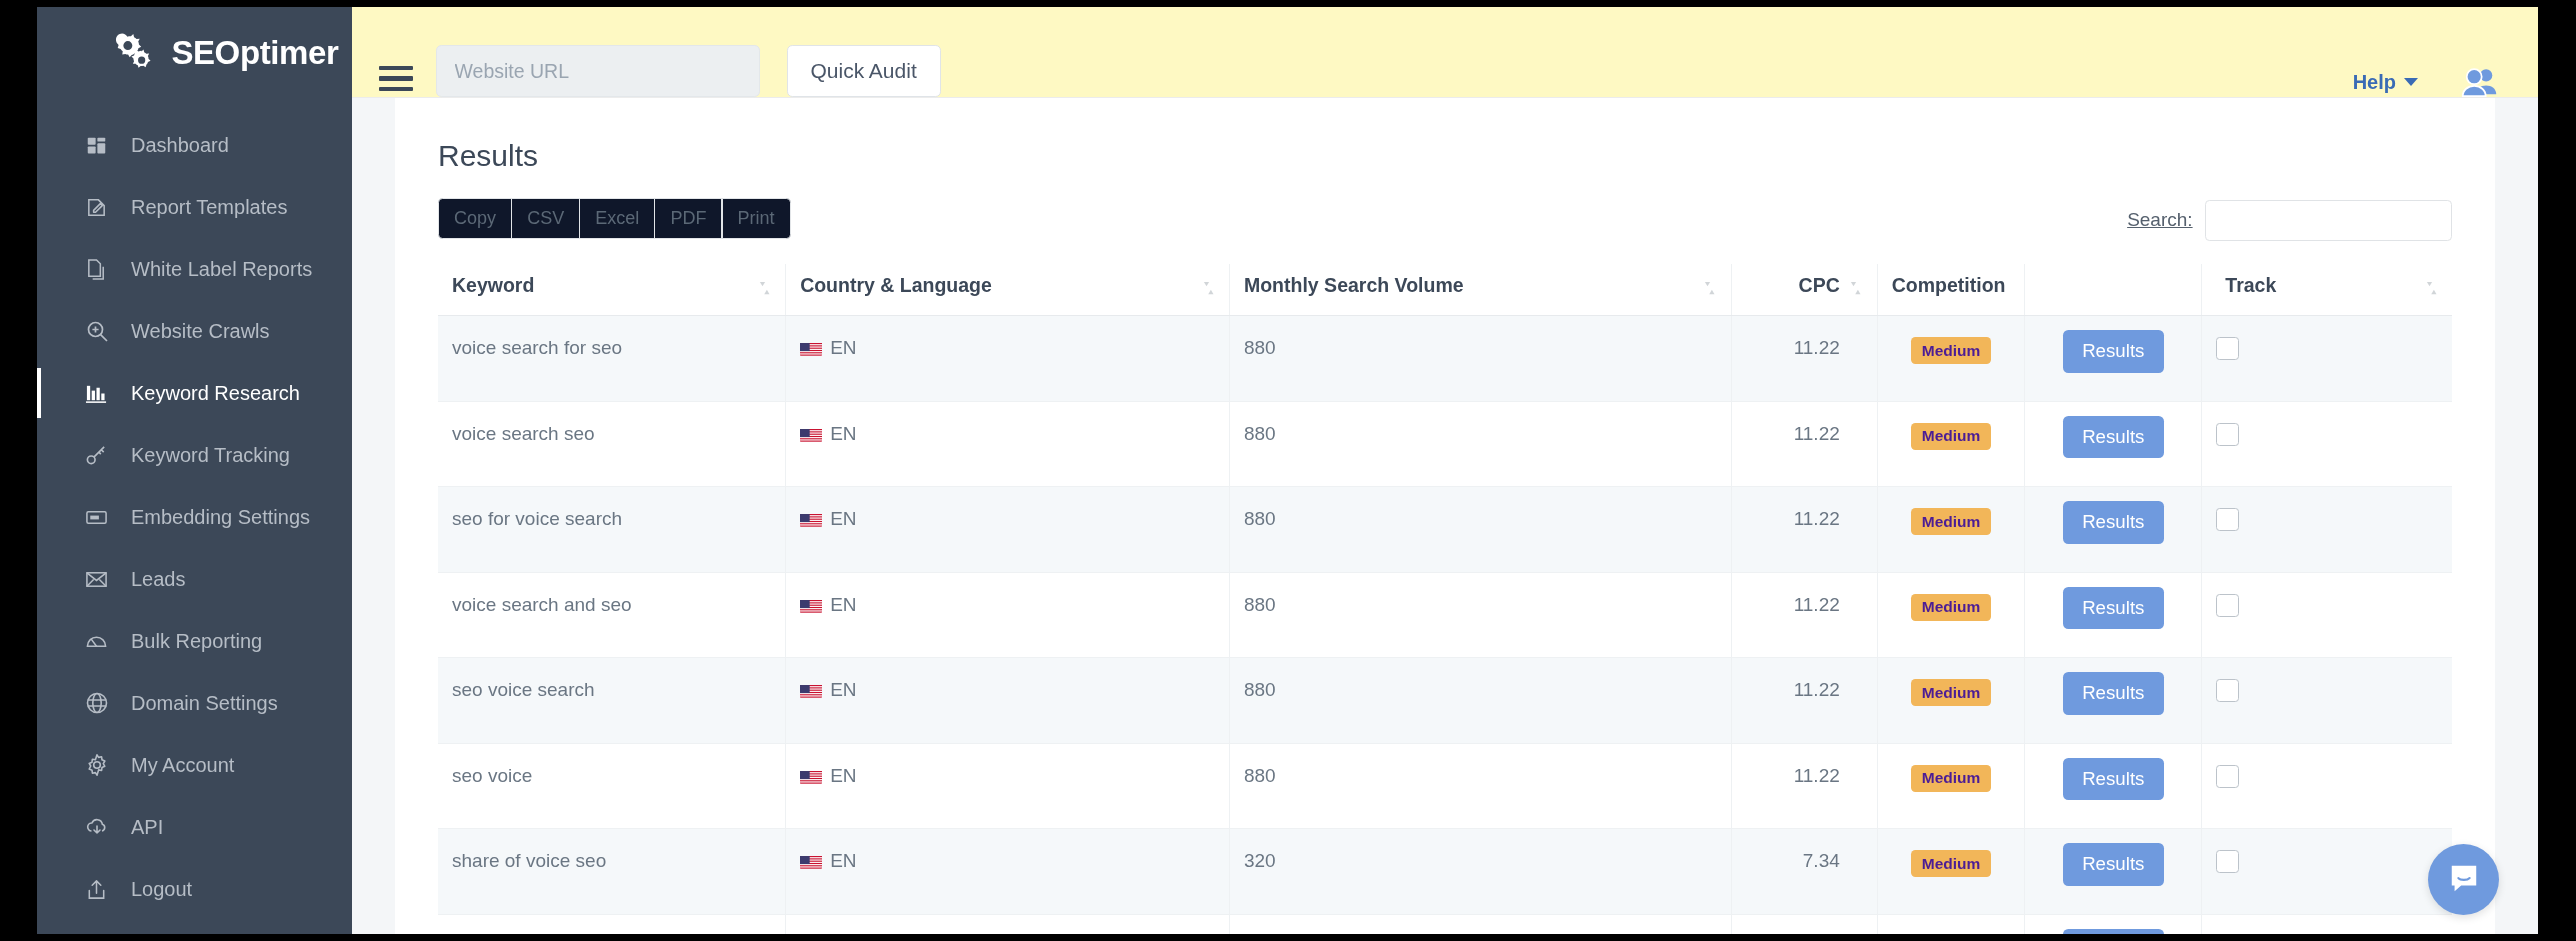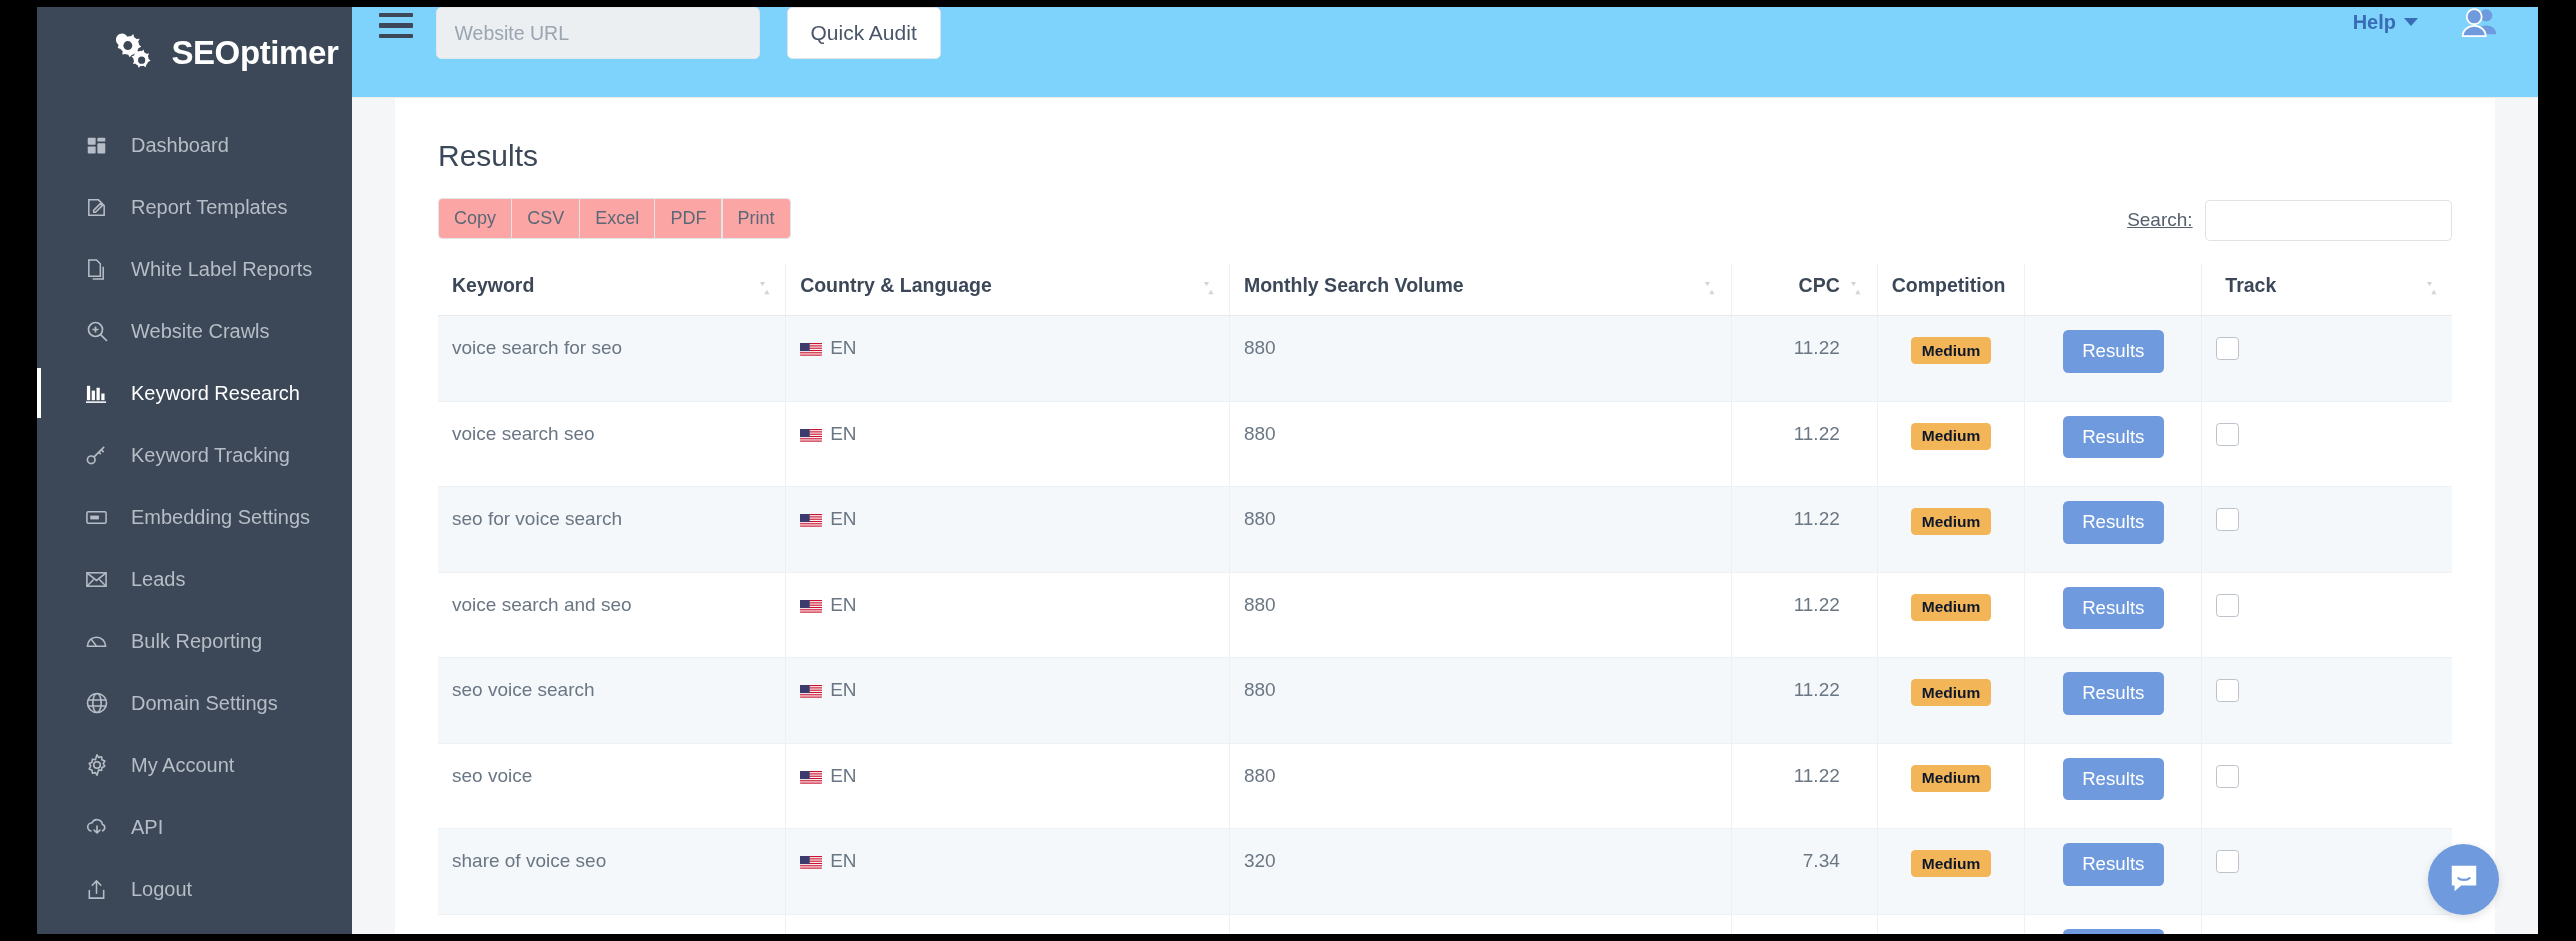--- a/index.html
+++ b/index.html
@@ -71,23 +71,23 @@
   
   #main {
     flex: 1 1 auto;
     height: 100%;
     background: #f4f6f8;
     position: relative;
     overflow: hidden;
   }
   #topbar {
     height: 91px;
-    background: #7dd3fc;
+    background: #fef9c3;
     display: flex;
-    align-items: flex-start;
+    align-items: flex-end;
     padding: 0 40px 0 27px;
     border-bottom: 0.9px solid #ececec;
   }
   .hamburger {
     width: 37px; height: 37px;
     margin-right: 19.5px;
     display: flex; flex-direction: column;
     justify-content: center; gap: 6.2px;
     cursor: pointer;
   }
@@ -163,21 +163,21 @@
   .toolbar-row {
     display: flex;
     align-items: flex-start;
     justify-content: space-between;
     margin-bottom: 23px;
   }
   .btn-group { display: flex; }
   .btn-group button {
     height: 41px;
     padding: 0 15px;
-    background: #fca5a5;
+    background: #0f172a;
     border: 0.9px solid #e2e5e8;
     color: #5b6876;
     font-size: 18px;
     font-family: "Liberation Sans", sans-serif;
     cursor: pointer;
     margin-right: -0.9px;
   }
   .btn-group button:first-child { border-radius: 4.4px 0 0 4.4px; }
   .btn-group button:last-child { border-radius: 0 4.4px 4.4px 0; margin-right: 0; }
   .search-wrap {
@@ -242,21 +242,21 @@
     display: inline-block;
     width: 22px; height: 15px;
     vertical-align: -1.8px;
     margin-right: 8px;
     border-radius: 0.9px;
     overflow: hidden;
   }
   .badge {
     display: inline-block;
     background: #f2b659;
-    color: #0f172a;
+    color: #4c1d95;
     font-size: 15.5px;
     font-weight: bold;
     border-radius: 4.4px;
     padding: 5.3px 10.7px 6.2px 10.7px;
     line-height: 1;
   }
   .results-btn {
     display: inline-block;
     background: #6f9ade;
     color: #ffffff;

